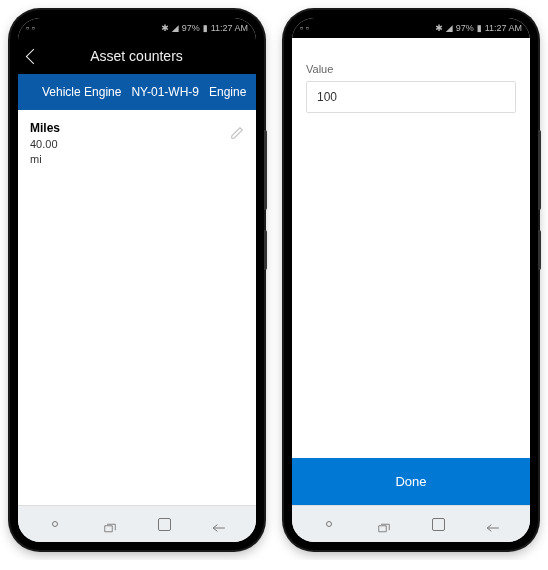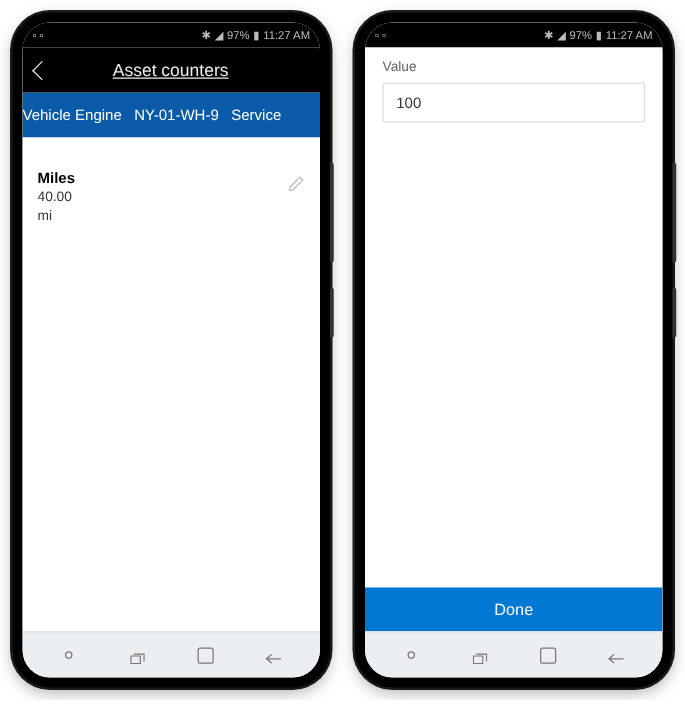--- a/index.html
+++ b/index.html
@@ -75,69 +75,69 @@
   }
   .back-chevron {
     width: 10px;
     height: 10px;
     border-left: 1.5px solid #eee;
     border-bottom: 1.5px solid #eee;
     transform: rotate(45deg);
     margin-right: 8px;
     cursor: pointer;
   }
-  .header-title { flex: 1; text-align: center; margin-left: -20px; font-weight: 300; text-decoration: underline; }
+  .header-title { flex: 1; text-align: center; margin-left: -20px; font-weight: 300; }
   .header-title.edit { flex: 1; text-align: center; }
   .header-close { font-size: 13px; cursor: pointer; font-weight: 300; }
   .blue-bar {
     height: 36px;
     background: #0a5aa8;
     color: #fff;
     display: flex;
     align-items: center;
     font-size: 12px;
-    padding: 0 0;
+    padding: 0 24px;
     gap: 10px;
     white-space: nowrap;
     overflow: hidden;
   }
   .content {
     flex: 1;
     background: #fff;
     display: flex;
     flex-direction: column;
   }
   .counter-row {
-    padding: 24px 12px;
+    padding: 10px 12px;
     display: flex;
     justify-content: space-between;
     align-items: flex-start;
   }
   .counter-info { font-size: 11px; line-height: 1.4; color: #333; }
   .counter-name { font-weight: bold; font-size: 12px; color: #000; }
   .edit-icon {
     width: 14px;
     height: 14px;
     opacity: 0.4;
     cursor: pointer;
     margin-top: 6px;
   }
   .edit-icon svg { width: 100%; height: 100%; }
-  .form-area { padding: 10px 14px; }
+  .form-area { padding: 25px 14px; }
   .field-label { font-size: 11px; color: #666; margin-bottom: 6px; }
   .field-input {
     border: 1px solid #ddd;
     border-radius: 2px;
     padding: 8px 10px;
     font-size: 12px;
     color: #333;
     background: #fff;
   }
   .done-btn {
-    height: 35px;
+    height: 47px;
     background: #0078d4;
     color: #fff;
     display: flex;
     align-items: center;
     justify-content: center;
     font-size: 13px;
     cursor: pointer;
   }
   .nav-bar {
     height: 36px;
@@ -182,21 +182,21 @@
         <span>11:27 AM</span>
       </div>
     </div>
     <div class="app-header">
       <div class="back-chevron"></div>
       <div class="header-title">Asset counters</div>
     </div>
     <div class="blue-bar">
       <span>Vehicle Engine</span>
       <span>NY-01-WH-9</span>
-      <span>Service</span>
+      <span>Engine</span>
     </div>
     <div class="content">
       <div class="counter-row">
         <div class="counter-info">
           <div class="counter-name">Miles</div>
           <div>40.00</div>
           <div>mi</div>
         </div>
         <div class="edit-icon">
           <svg viewBox="0 0 24 24" fill="none" stroke="#666" stroke-width="2">

